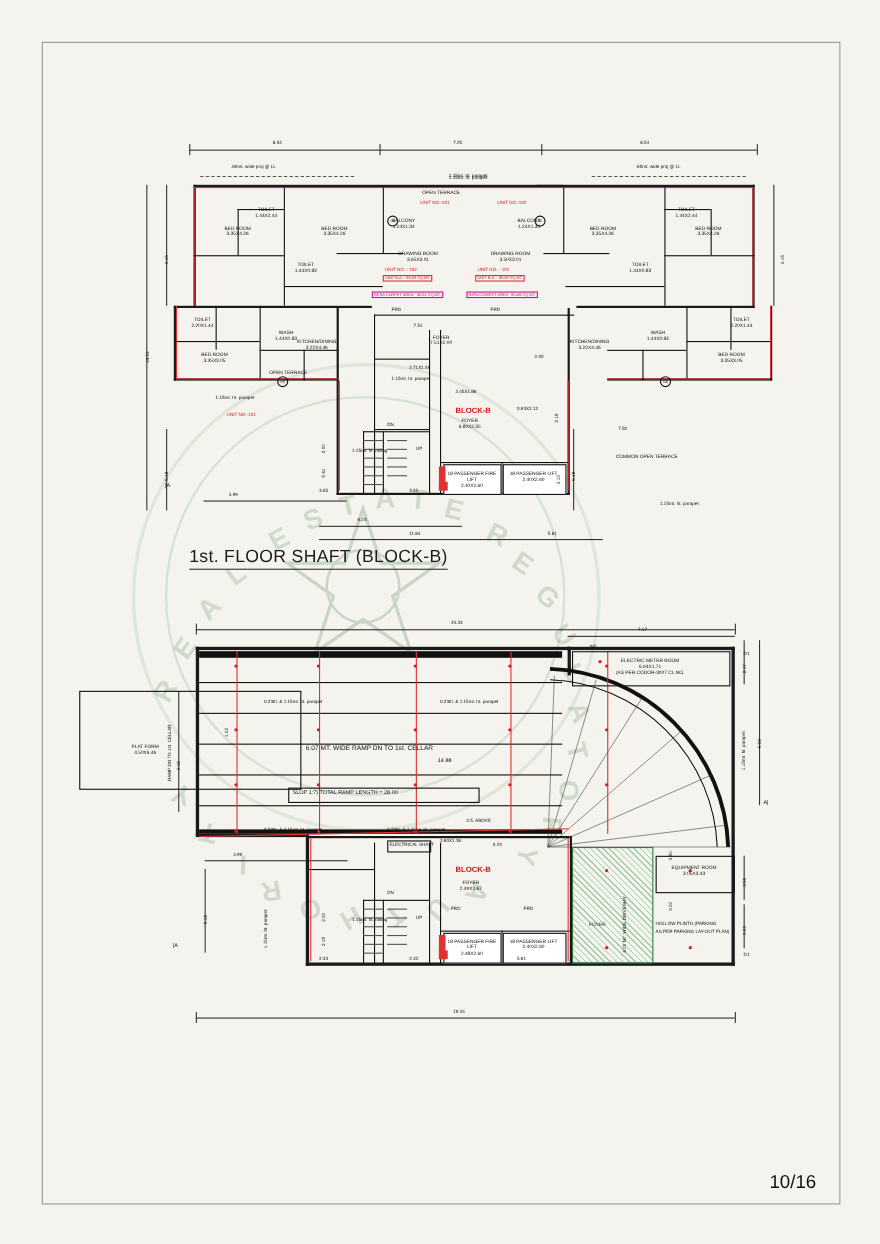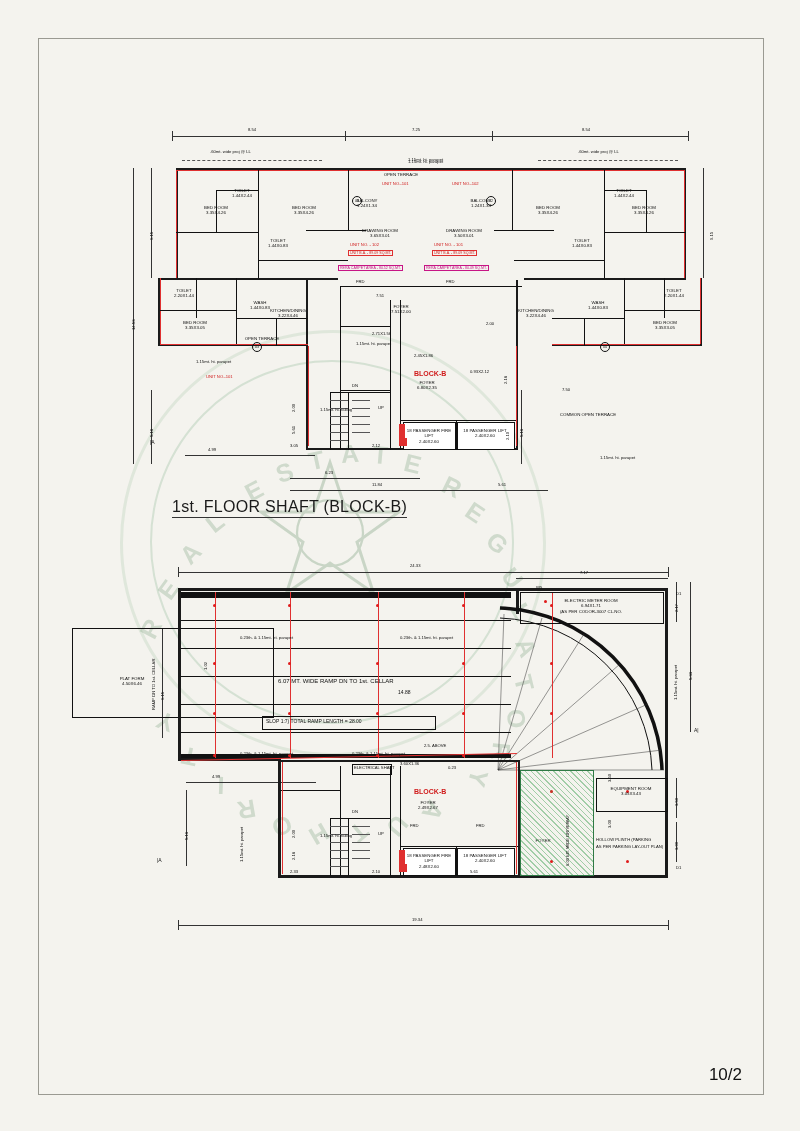--- a/index.html
+++ b/index.html
@@ -550,14 +550,14 @@
     <div class="t vert" style="left:292px;top:860px;">2.18</div>
     <div class="t vert" style="left:292px;top:838px;">2.00</div>
     <div class="t vert" style="left:608px;top:782px;">3.50</div>
     <div class="t vert" style="left:608px;top:828px;">3.00</div>
     <div class="t vert" style="left:204px;top:670px;">1.02</div>
     <div class="t5" style="left:157px;top:858px;">|A</div>
     <div class="t5" style="left:694px;top:728px;">A|</div>
   </div>
 
 
-  <div class="pg">10/2</div>
+  <div class="pg">10/16</div>
 </div>
 
 </body></html>

